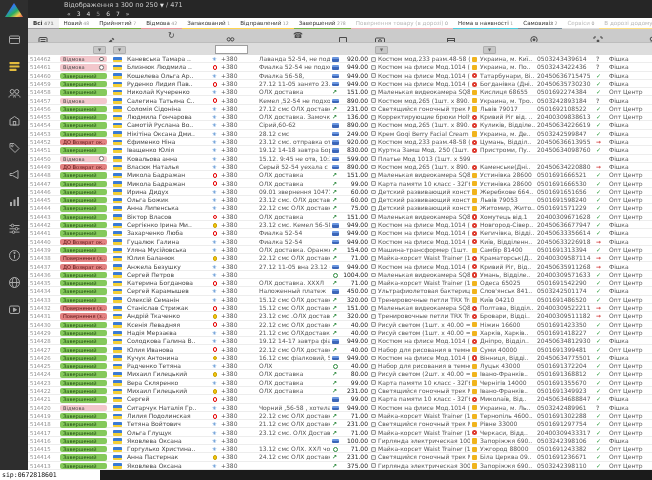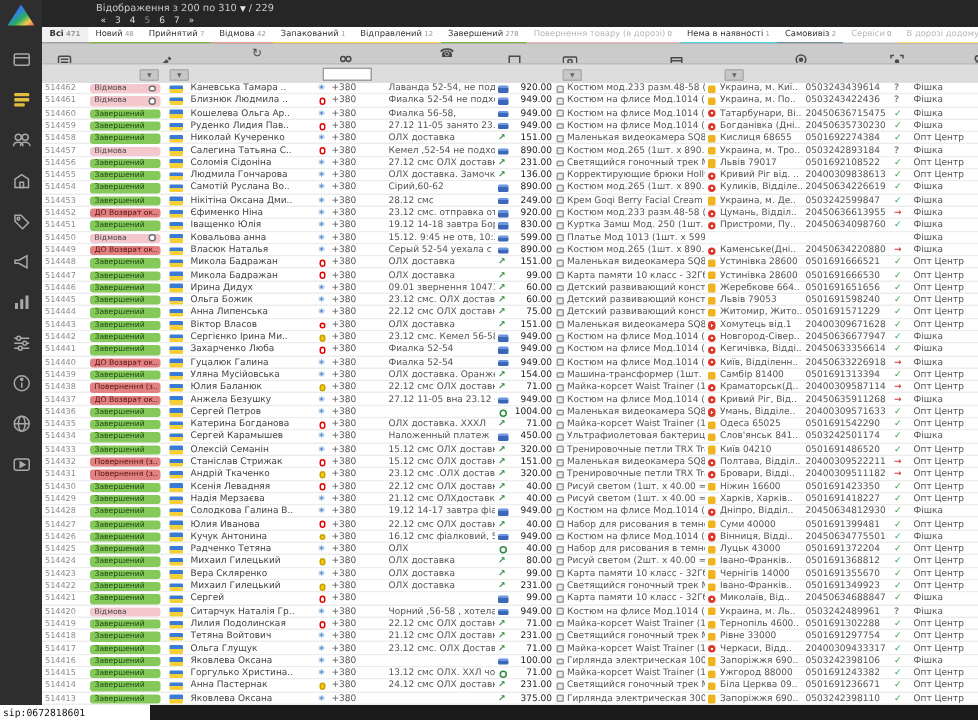--- a/index.html
+++ b/index.html
@@ -130,23 +130,23 @@
         <line x1="1.5" y1="6.5" x2="11.5" y2="6.5"></line>
       </svg></span>
   <span class="side-ico"><svg width="13" height="13" viewBox="0 0 13 13" fill="none" stroke="#a9a9a9">
         <rect x="1.5" y="3" width="10" height="7.5" rx="1.5"></rect>
         <path d="M5.5 5 L8.5 6.75 L5.5 8.5 Z" fill="#a9a9a9"></path>
       </svg></span>
 </aside>
 
 <div id="topbar">
   <div class="line1">
-    <span>Відображення з 200 по 310</span>
+    <span>Відображення з 300 по 250</span>
     <span class="caret">▼</span>
-    <span>/ 229</span>
+    <span>/ 471</span>
   </div>
   <div id="pagination"><span>«</span><span>3</span><span>4</span><span class="cur">5</span><span>6</span><span>7</span><span>»</span></div>
 </div>
 
 <div id="tabsbar"><span class="tab active" style="border-bottom-color: rgb(158, 158, 158);"><span>Всі</span><span class="cnt">471</span></span><span class="tab" style="border-bottom-color: rgb(124, 179, 66);"><span>Новий</span><span class="cnt">48</span></span><span class="tab" style="border-bottom-color: rgb(124, 179, 66);"><span>Прийнятий</span><span class="cnt">7</span></span><span class="tab" style="border-bottom-color: rgb(239, 154, 154);"><span>Відмова</span><span class="cnt">42</span></span><span class="tab" style="border-bottom-color: rgb(255, 213, 79);"><span>Запакований</span><span class="cnt">1</span></span><span class="tab" style="border-bottom-color: rgb(255, 213, 79);"><span>Відправлений</span><span class="cnt">12</span></span><span class="tab" style="border-bottom-color: rgb(124, 179, 66);"><span>Завершений</span><span class="cnt">278</span></span><span class="tab dim" style="border-bottom-color: rgb(243, 184, 188);"><span>Повернення товару (в дорозі)</span><span class="cnt">0</span></span><span class="tab" style="border-bottom-color: rgb(77, 208, 225);"><span>Нема в наявності</span><span class="cnt">1</span></span><span class="tab" style="border-bottom-color: rgb(120, 144, 156);"><span>Самовивіз</span><span class="cnt">2</span></span><span class="tab dim" style="border-bottom-color: rgb(224, 224, 224);"><span>Сервіси</span><span class="cnt">0</span></span><span class="tab dim" style="border-bottom-color: rgb(255, 224, 130);"><span>В дорозі додому</span></span></div>
 
 <div id="colheader">
   <span class="hic" style="left:10px"><svg width="10" height="10" viewBox="0 0 10 10" fill="none" stroke="#4a4a4a">
         <rect x="1" y="1.5" width="8" height="6.5" rx="1"></rect>
         <line x1="2.5" y1="3.5" x2="7.5" y2="3.5"></line>

